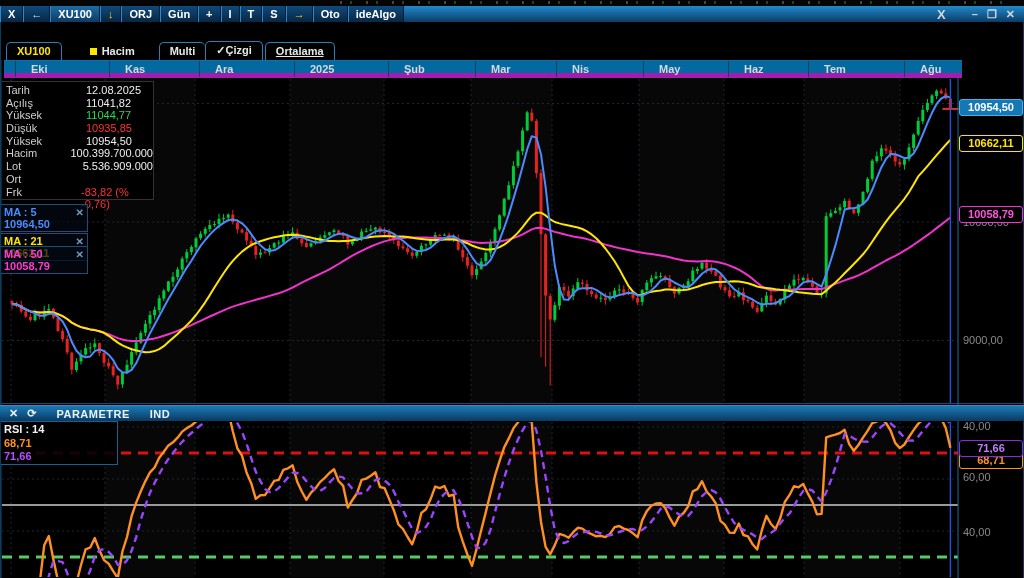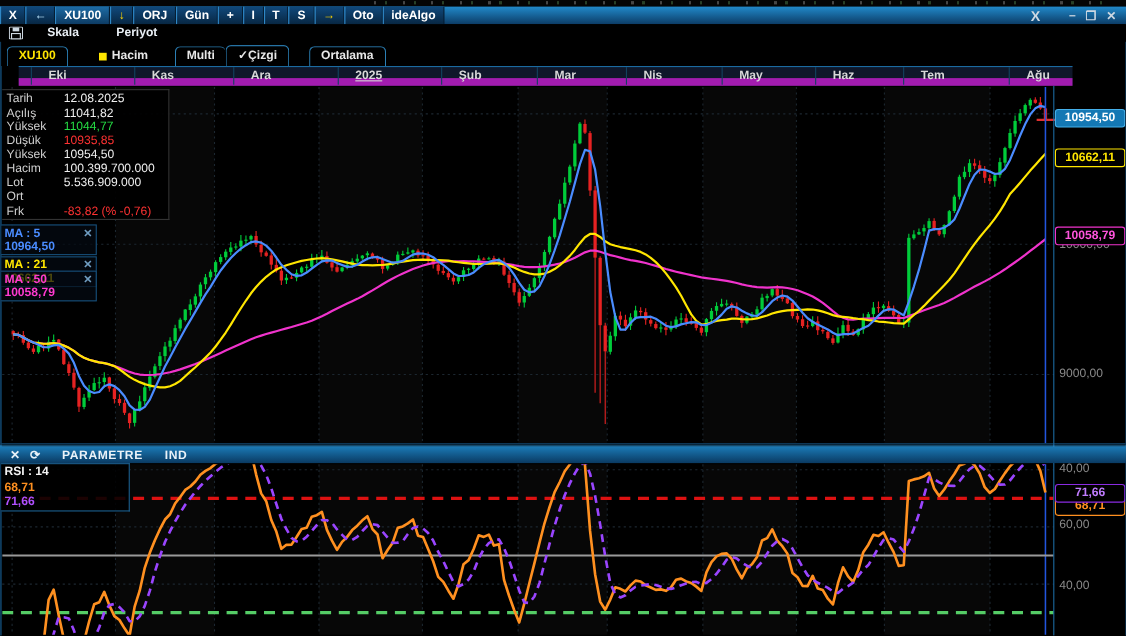--- a/index.html
+++ b/index.html
@@ -28,30 +28,30 @@
   .menu-item{margin-right:34px;font-weight:bold;color:#e9eff5;}
   
   #tabs-row{left:0;top:38px;width:1024px;height:22px;z-index:10;display:flex;align-items:flex-end;}
   .tab{border:1px solid #2b7fb5;border-bottom:none;border-radius:5px 5px 0 0;background:#000;
     padding:2px 10px 3px;font-weight:bold;color:#e8e8e8;margin-right:2px;}
   .tab.sym{margin-left:6px;color:#ffe600;}
   #renk{display:flex;align-items:center;margin:0 16px 3px 26px;font-weight:bold;color:#e8e8e8;}
   #renk .swatch{width:7px;height:7px;background:#ffe600;margin-right:5px;}
   .tab.first-of-group{margin-left:8px;margin-right:0;border-right:none;}
   
-  #month-strip{left:17px;top:60px;width:958px;height:18px;background:#0f172a;z-index:6;
-    border-top:1px solid #1b6aa0;border-bottom:7px solid #a21caf;box-sizing:border-box;}
+  #month-strip{left:4px;top:60px;width:958px;height:18px;background:#0369a1;z-index:6;
+    border-top:1px solid #1b6aa0;border-bottom:5px solid #a21caf;box-sizing:border-box;}
   .month-label{position:absolute;top:2px;font-weight:bold;color:#d8d8d8;}
   .month-sep{position:absolute;top:0;width:1px;height:16px;background:#12425f;}
   
   #overlay-svg{left:0;top:0;width:1024px;height:578px;z-index:1;}
   
   #quote-panel{left:2px;top:81px;width:152px;height:119px;background:rgba(0,0,0,.93);
     border:1px solid #333;border-left:none;z-index:4;padding:2px 0 0 4px;box-sizing:border-box;}
-  .q-row{display:flex;height:12.7px;line-height:12.5px;}
+  .q-row{display:flex;height:12.7px;line-height:12.5px;gap:28px;}
   .q-label{width:52px;color:#cfcfcf;}
   .q-val{color:#efefef;}
   .q-val.up{color:#25dd44;}
   .q-val.down{color:#ff3232;}
   
   .ma-box{position:absolute;left:0;width:88px;height:28px;background:rgba(4,10,18,.72);
     border:1px solid #17507c;z-index:4;box-sizing:border-box;padding:1px 3px;}
   .ma-top{display:flex;justify-content:space-between;font-weight:bold;align-items:center;}
   .ma-close{color:#6f9cc0;font-size:10px;cursor:default;}
   .ma-val{font-weight:bold;}
@@ -581,52 +581,43 @@
       <span class="tb-btn">ideAlgo</span>
     </div>
     <div id="titlebar-right">
       <span class="win-x-big">X</span>
       <span class="win-ctl">–</span>
       <span class="win-ctl">❐</span>
       <span class="win-ctl">✕</span>
     </div>
   </div>
 
-  <div id="menu-row" class="abs">
-    <svg id="save-icon" viewBox="0 0 13 12">
-      <rect x="0.5" y="0.5" width="12" height="11" rx="1" fill="none" stroke="#cfd9e2"></rect>
-      <rect x="3.5" y="1" width="6" height="3.5" fill="#cfd9e2"></rect>
-      <rect x="2.5" y="6.5" width="8" height="5" fill="none" stroke="#cfd9e2"></rect>
-    </svg>
-    <span class="menu-item">Skala</span>
-    <span class="menu-item">Periyot</span>
-  </div>
 
   <div id="tabs-row" class="abs">
     <span class="tab sym">XU100</span>
     <span id="renk">
       <span class="swatch"></span>
       <span>Hacim</span>
     </span>
     <span class="tab first-of-group">Multi</span>
     <span class="tab">
       <span>✓</span><span>Çizgi</span>
     </span>
-    <span class="tab" style="margin-left:16px;">Ortalama</span>
+    <span class="tab" style="margin-left:0;text-decoration:underline;">Ortalama</span>
   </div>
 
   <div id="month-strip" class="abs">
       <div class="month-sep" style="left: 11px;"></div>
       <span class="month-label" style="left: 27px;">Eki</span>
       <div class="month-sep" style="left: 105px;"></div>
       <span class="month-label" style="left: 121px;">Kas</span>
       <div class="month-sep" style="left: 195px;"></div>
       <span class="month-label" style="left: 211px;">Ara</span>
       <div class="month-sep" style="left: 290px;"></div>
-      <span class="month-label" style="left: 306px; text-decoration: underline;">2025</span>
+      <span class="month-label" style="left: 306px;">2025</span>
       <div class="month-sep" style="left: 384px;"></div>
       <span class="month-label" style="left: 400px;">Şub</span>
       <div class="month-sep" style="left: 471px;"></div>
       <span class="month-label" style="left: 487px;">Mar</span>
       <div class="month-sep" style="left: 552px;"></div>
       <span class="month-label" style="left: 568px;">Nis</span>
       <div class="month-sep" style="left: 639px;"></div>
       <span class="month-label" style="left: 655px;">May</span>
       <div class="month-sep" style="left: 724px;"></div>
       <span class="month-label" style="left: 740px;">Haz</span>

